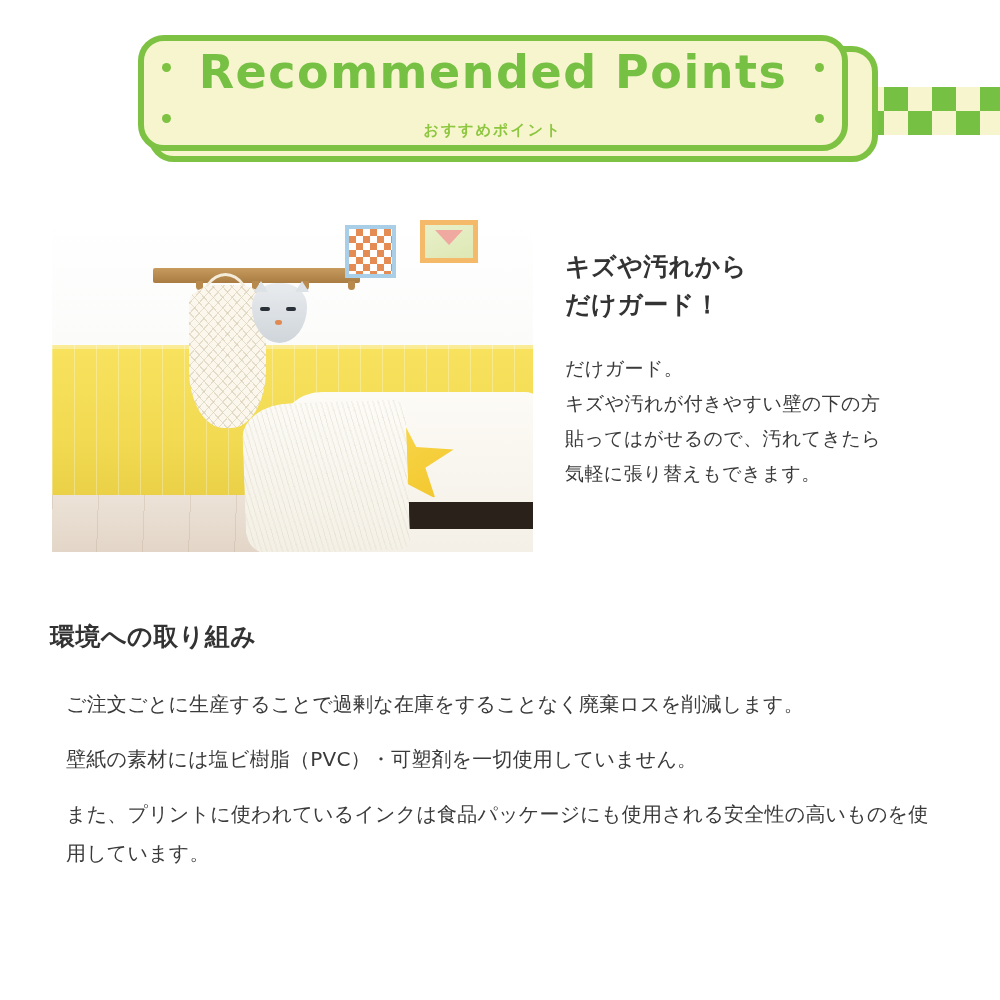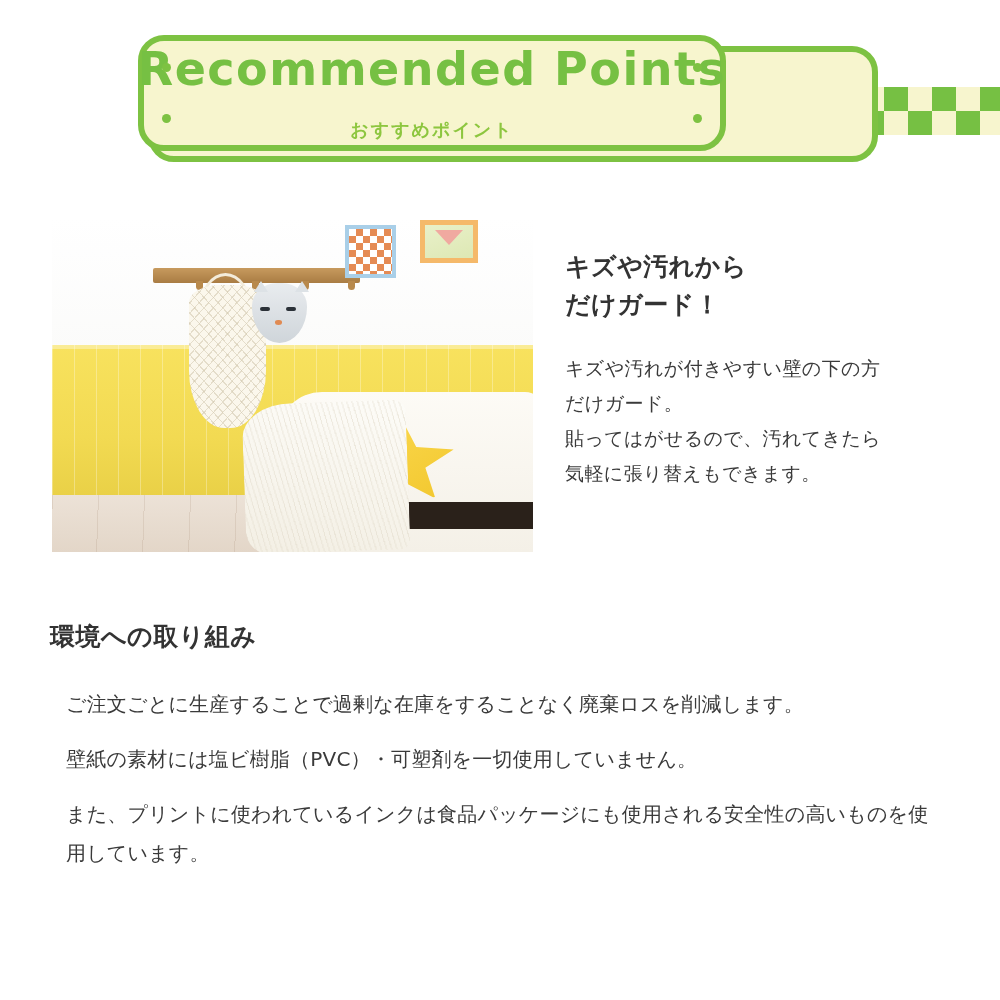--- a/index.html
+++ b/index.html
@@ -52,21 +52,21 @@
     background: #f7f5ce;
     border: 6px solid #7dc242;
     border-radius: 26px;
   }
 
   
   .plaque {
     position: absolute;
     left: 138px;
     top: 5px;
-    width: 588px;
+    width: 710px;
     height: 116px;
     background: #f7f5ce;
     border: 6px solid #7dc242;
     border-radius: 26px;
     display: flex;
     flex-direction: column;
     align-items: center;
     justify-content: center;
   }
 
@@ -88,21 +88,21 @@
     font-size: 46px;
     letter-spacing: 1.5px;
     color: #76c043;
     line-height: 1;
     margin-top: 2px;
     white-space: nowrap;
   }
 
   .banner-subtitle {
     font-family: "DejaVu Sans", sans-serif;
-    font-size: 18px;
+    font-size: 15px;
     font-weight: bold;
     letter-spacing: 2px;
     color: #8dc63f;
     margin-top: 26px;
     white-space: nowrap;
   }
 
   
   .feature {
     position: absolute;
@@ -364,22 +364,22 @@
       <div class="ph-sofa-arm"></div>
       <div class="ph-throw"></div>
     </div>
 
     <div class="feature-text">
       <div class="feature-heading">
         <div>キズや汚れから</div>
         <div>だけガード！</div>
       </div>
       <div class="feature-body">
+        <div>だけガード。</div>
         <div>キズや汚れが付きやすい壁の下の方</div>
-        <div>だけガード。</div>
         <div>貼ってはがせるので、汚れてきたら</div>
         <div>気軽に張り替えもできます。</div>
       </div>
     </div>
   </div>
 
   <div class="eco">
     <div class="eco-heading">環境への取り組み</div>
     <div class="eco-body">
       <p>ご注文ごとに生産することで過剰な在庫をすることなく廃棄ロスを削減します。</p>

